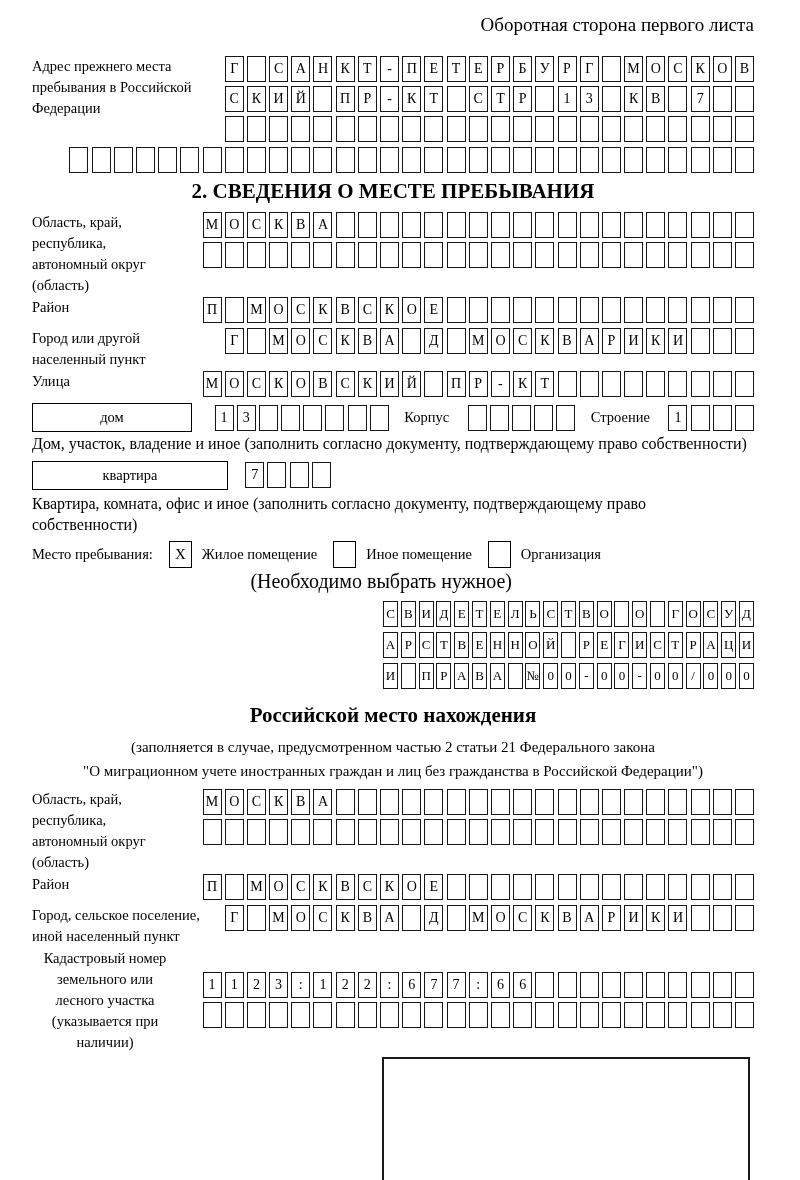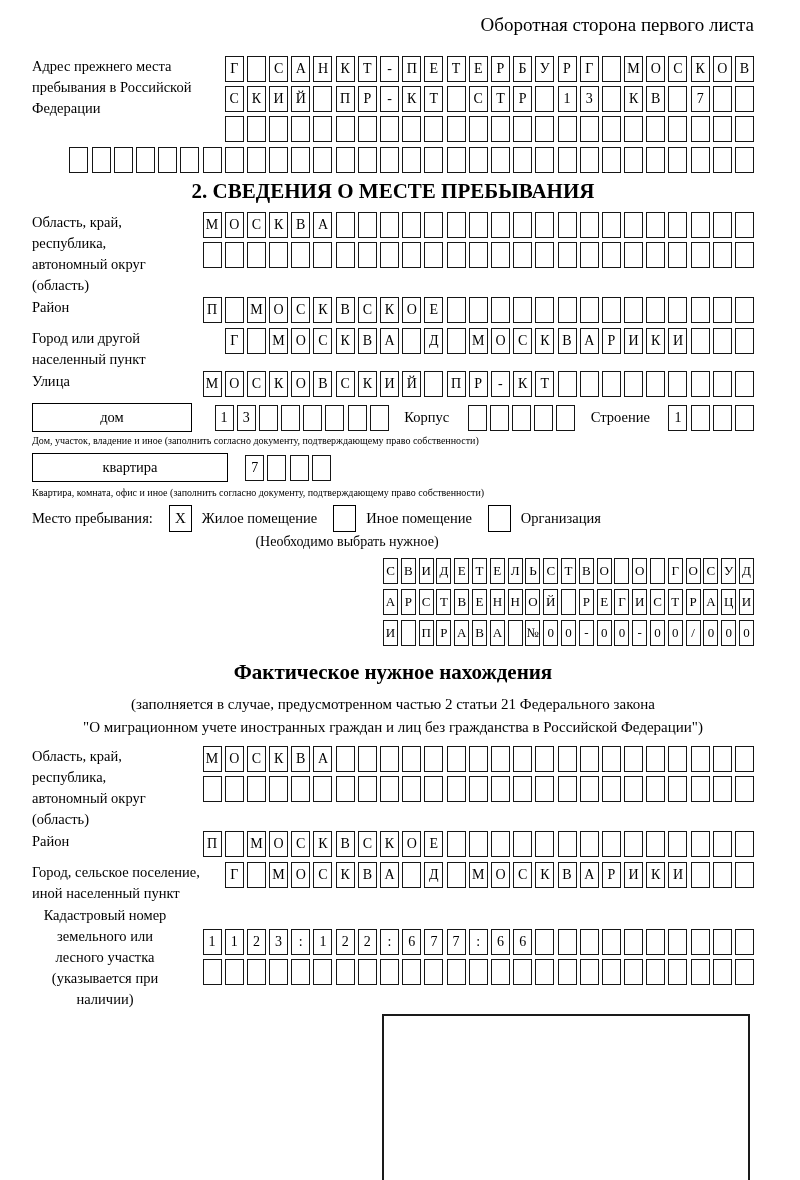--- a/index.html
+++ b/index.html
@@ -19,41 +19,41 @@
 
   .cells { display:flex; justify-content:flex-end; margin-bottom:4px; }
   .cell {
     display:inline-flex; align-items:center; justify-content:center;
     width:17px; height:24px; border:1.5px solid #161616;
     margin-left:3.2px; font-size:14px; flex:0 0 auto; background:#fff;
   }
   .cells-sm .cell { width:13px; margin-left:2.8px; font-size:13px; }
 
   .caption { font-size:13.8px; text-align:center; margin:2px 0 6px 0; line-height:1.3; }
-  .caption-left { font-size:10px; margin:0 0 6px 0; line-height:1.3; }
+  .caption-left { font-size:16px; margin:0 0 6px 0; line-height:1.3; }
 
   .sec-title { text-align:center; font-weight:bold; font-size:21px; margin:6px 0 8px 0; }
 
   .inline-row { display:flex; align-items:center; margin:2px 0 2px 0; }
   .named-box {
     border:1.6px solid #000; height:29px;
     display:flex; align-items:center; justify-content:center;
     font-size:14.5px; box-sizing:border-box;
   }
   .box-dom { width:160px; margin-right:12px; }
   .box-kv { width:196px; margin-right:14px; }
   .inline-lbl { margin:0 8px; white-space:nowrap; }
 
   .chk-row { display:flex; align-items:center; margin:6px 0 2px 0; }
   .cbox {
     width:21px; height:25px; border:1.5px solid #000;
     display:inline-flex; align-items:center; justify-content:center;
     font-size:15px; margin:0 10px 0 16px; flex:0 0 auto;
   }
-  .chk-note { font-size:14px; margin:2px 0 8px 150px; width:330px; text-align:center; }
+  .chk-note { font-size:20px; margin:2px 0 8px 150px; width:330px; text-align:right; }
 
   .doc-row .lbl { width:232px; flex:0 0 auto; line-height:1.5; }
 
   .actual-caption { text-align:center; font-size:15px; line-height:1.55; margin-bottom:6px; }
 
   .stamp-wrap { display:flex; margin-top:4px; }
   .stamp-inner { margin-left:auto; width:372px; }
   .stamp-box { width:368px; height:170px; border:2px solid #1a1a1a; box-sizing:border-box; }
 </style>
 </head>
@@ -453,21 +453,21 @@
           <span class="cell">0</span>
           <span class="cell">0</span>
           <span class="cell">/</span>
           <span class="cell">0</span>
           <span class="cell">0</span>
           <span class="cell">0</span>
         </div>
     </div>
   </div>
 
-  <div class="sec-title" style="margin-top:10px;">Фактическое нужное нахождения</div>
+  <div class="sec-title" style="margin-top:10px;">Российской место нахождения</div>
   <div class="actual-caption">
     <span>(заполняется в случае, предусмотренном частью 2 статьи 21 Федерального закона</span><br>
     <span>"О миграционном учете иностранных граждан и лиц без гражданства в Российской Федерации")</span>
   </div>
 
   <div class="frow">
     <div class="lbl" style="width:146px;">Область, край, республика, автономный округ (область)</div>
     <div class="cellcol">
       <div class="cells">
           <span class="cell">М</span>

